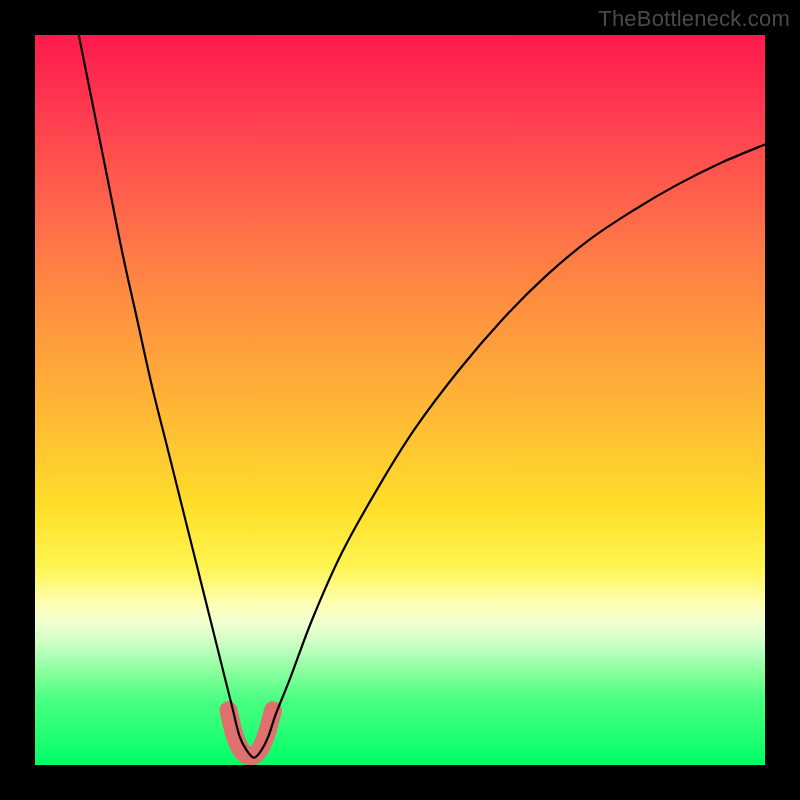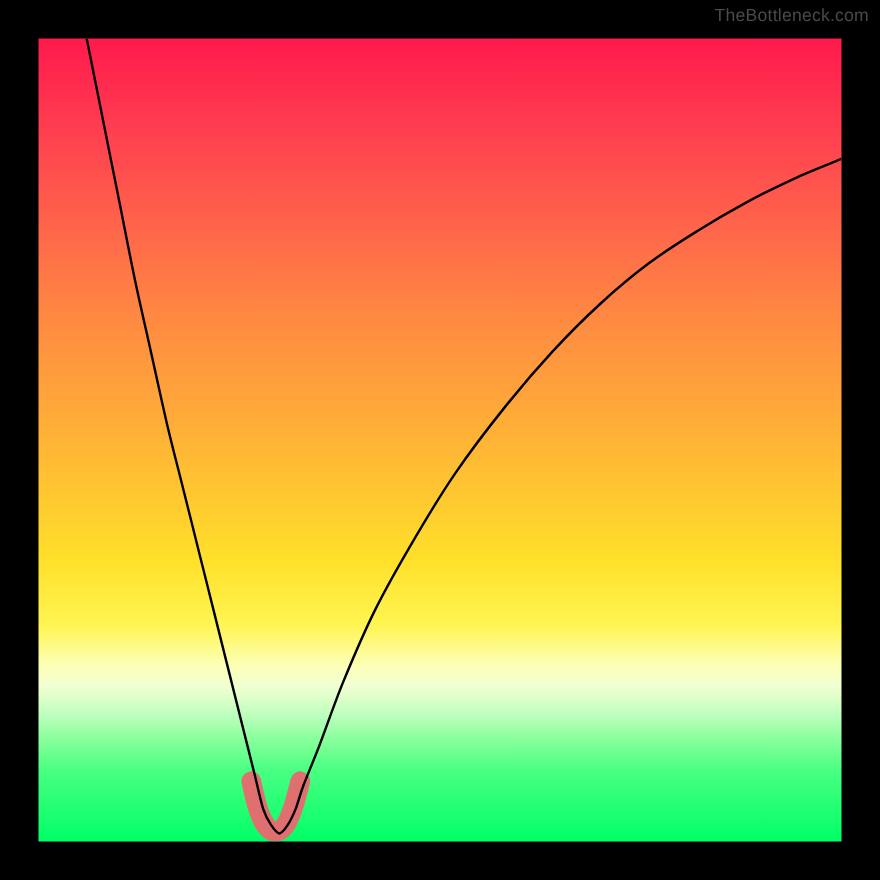--- a/index.html
+++ b/index.html
@@ -40,21 +40,21 @@
       #8dff9f 87%,
       #4bff82 91%,
       #00ff66 100%);
     overflow: hidden;
   }
   .watermark {
     position: absolute;
     top: 6px;
     right: 10px;
     font-family: Arial, Helvetica, sans-serif;
-    font-size: 16px;
+    font-size: 22px;
     color: #4a4a4a;
     letter-spacing: 0.2px;
     user-select: none;
   }
   svg.curve {
     position: absolute;
     left: 0;
     top: 0;
     width: 730px;
     height: 730px;

